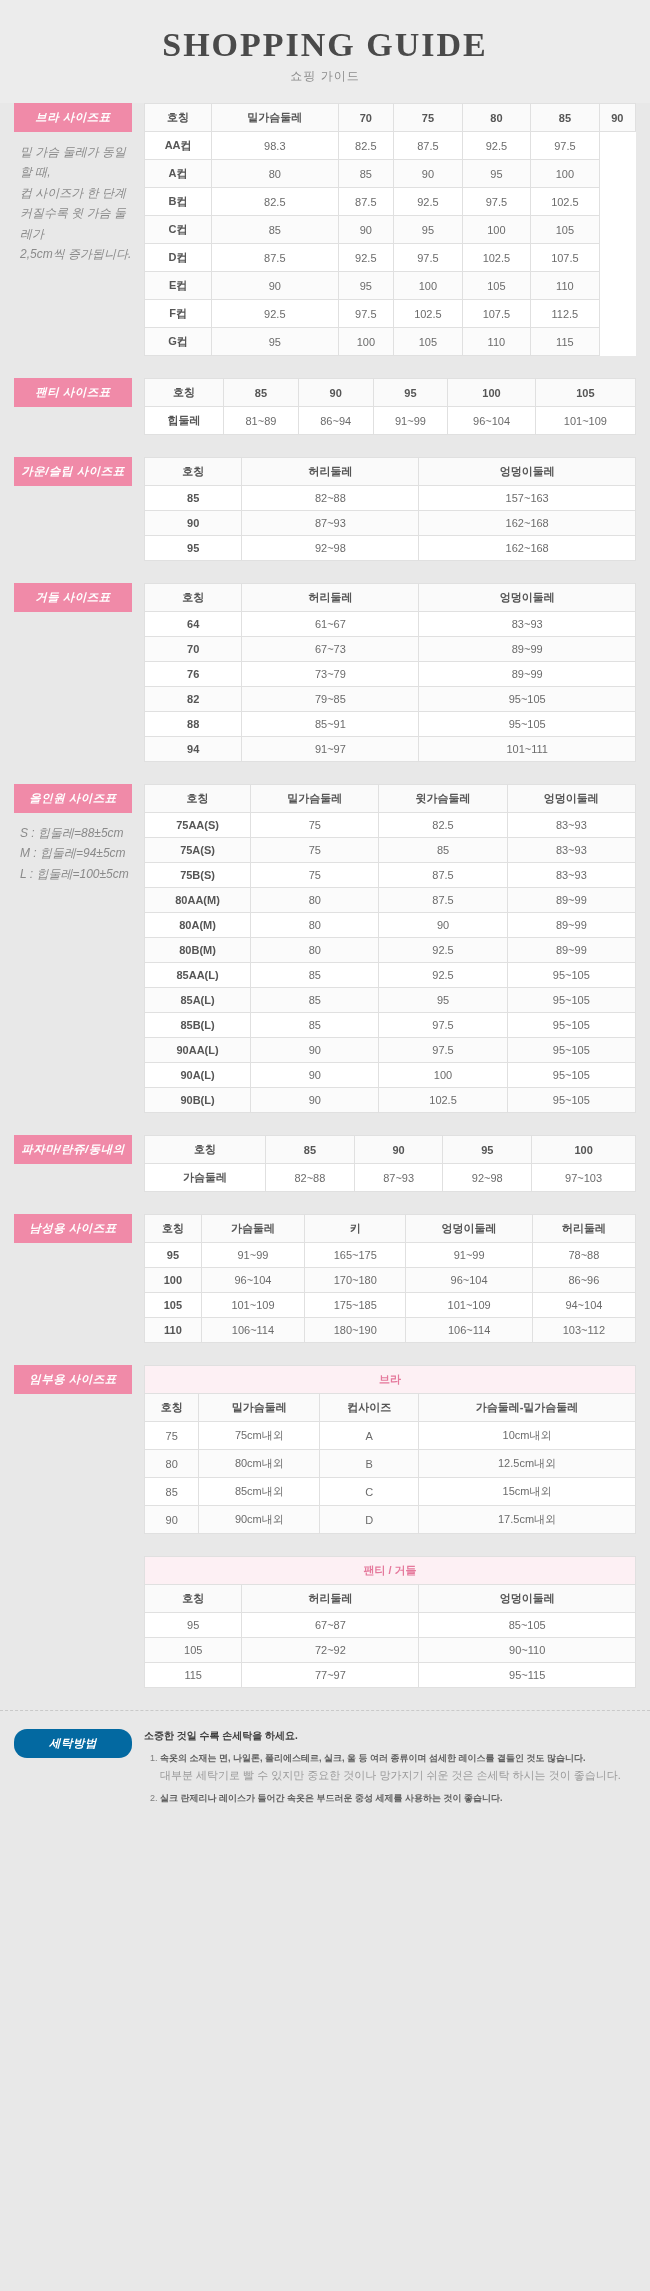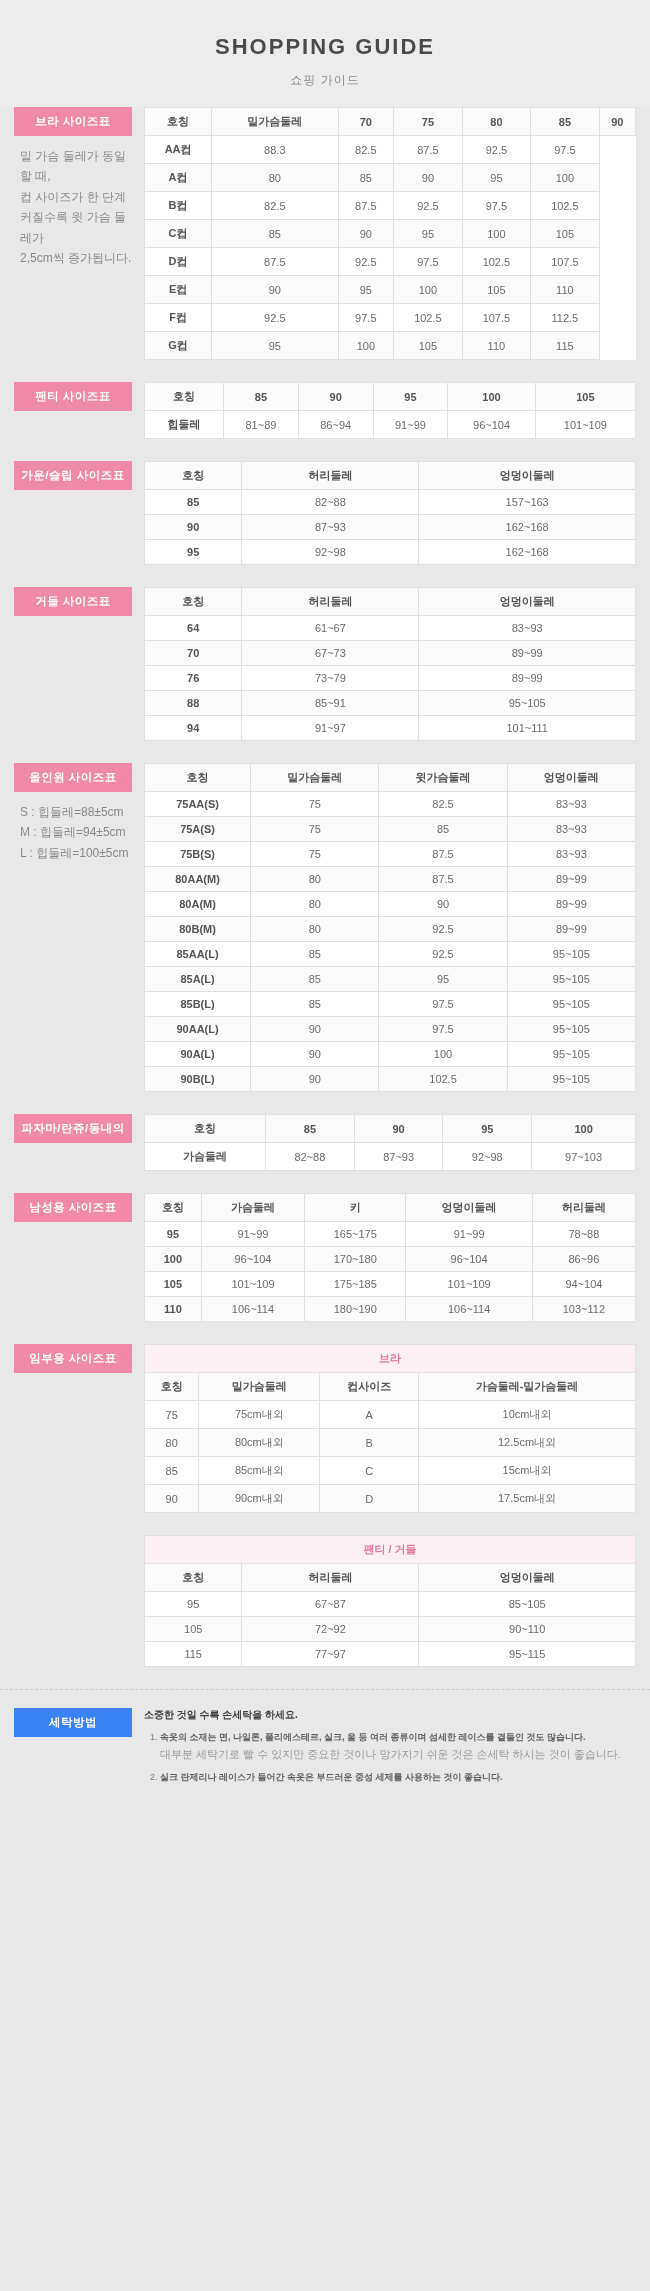--- a/index.html
+++ b/index.html
@@ -15,55 +15,56 @@
     position: relative;
     background: #e8e8e8;
     padding-bottom: 14px;
   }
   .header {
     background: #ececec;
     text-align: center;
     padding: 22px 0 18px 0;
   }
   .header h1 {
-    margin: 12px;
-    font-size: 22px;
+    margin: 4px;
+    font-size: 34px;
     letter-spacing: 2px;
     font-weight: bold;
     color: #4a4a4a;
-    font-family: Liberation Sans, sans-serif;
+    font-family: Liberation Serif, serif;
   }
   .header .sub {
     margin-top: 0;
     font-size: 12px;
     color: #8c8c8c;
     letter-spacing: 1px;
   }
   .section {
     display: flex;
     align-items: flex-start;
     padding: 0 14px;
     margin-bottom: 22px;
   }
   .labelcol {
     width: 118px;
     flex: 0 0 118px;
     padding-top: 0;
+    font-style: italic;
   }
   .tag {
     display: block;
     color: #fff;
     font-size: 11.5px;
     font-weight: bold;
     text-align: center;
     padding: 7px 0 7px 0;
     letter-spacing: 0.5px;
   }
   .tag-pink { background: #f08aa8; }
-  .tag-blue { background: #3b82f6; }
+  .tag-blue { background: #0369a1; border-radius: 13px; }
   .note {
     font-size: 12px;
     color: #8a8a8a;
     line-height: 1.7;
     margin-top: 10px;
     padding-left: 6px;
   }
   .tablecol {
     flex: 1 1 auto;
     padding-left: 12px;
@@ -143,21 +144,21 @@
                 <th>70</th>
                 <th>75</th>
                 <th>80</th>
                 <th>85</th>
                 <th>90</th>
               </tr>
             </thead>
             <tbody>
               <tr>
                 <td class="rowhead">AA컵</td>
-                <td>88.3</td>
+                <td>98.3</td>
                 <td>82.5</td>
                 <td>87.5</td>
                 <td>92.5</td>
                 <td>97.5</td>
               </tr>
               <tr>
                 <td class="rowhead">A컵</td>
                 <td>80</td>
                 <td>85</td>
                 <td>90</td>
@@ -299,20 +300,25 @@
               </tr>
               <tr>
                 <td class="rowhead">70</td>
                 <td>67~73</td>
                 <td>89~99</td>
               </tr>
               <tr>
                 <td class="rowhead">76</td>
                 <td>73~79</td>
                 <td>89~99</td>
+              </tr>
+              <tr>
+                <td class="rowhead">82</td>
+                <td>79~85</td>
+                <td>95~105</td>
               </tr>
               <tr>
                 <td class="rowhead">88</td>
                 <td>85~91</td>
                 <td>95~105</td>
               </tr>
               <tr>
                 <td class="rowhead">94</td>
                 <td>91~97</td>
                 <td>101~111</td>

